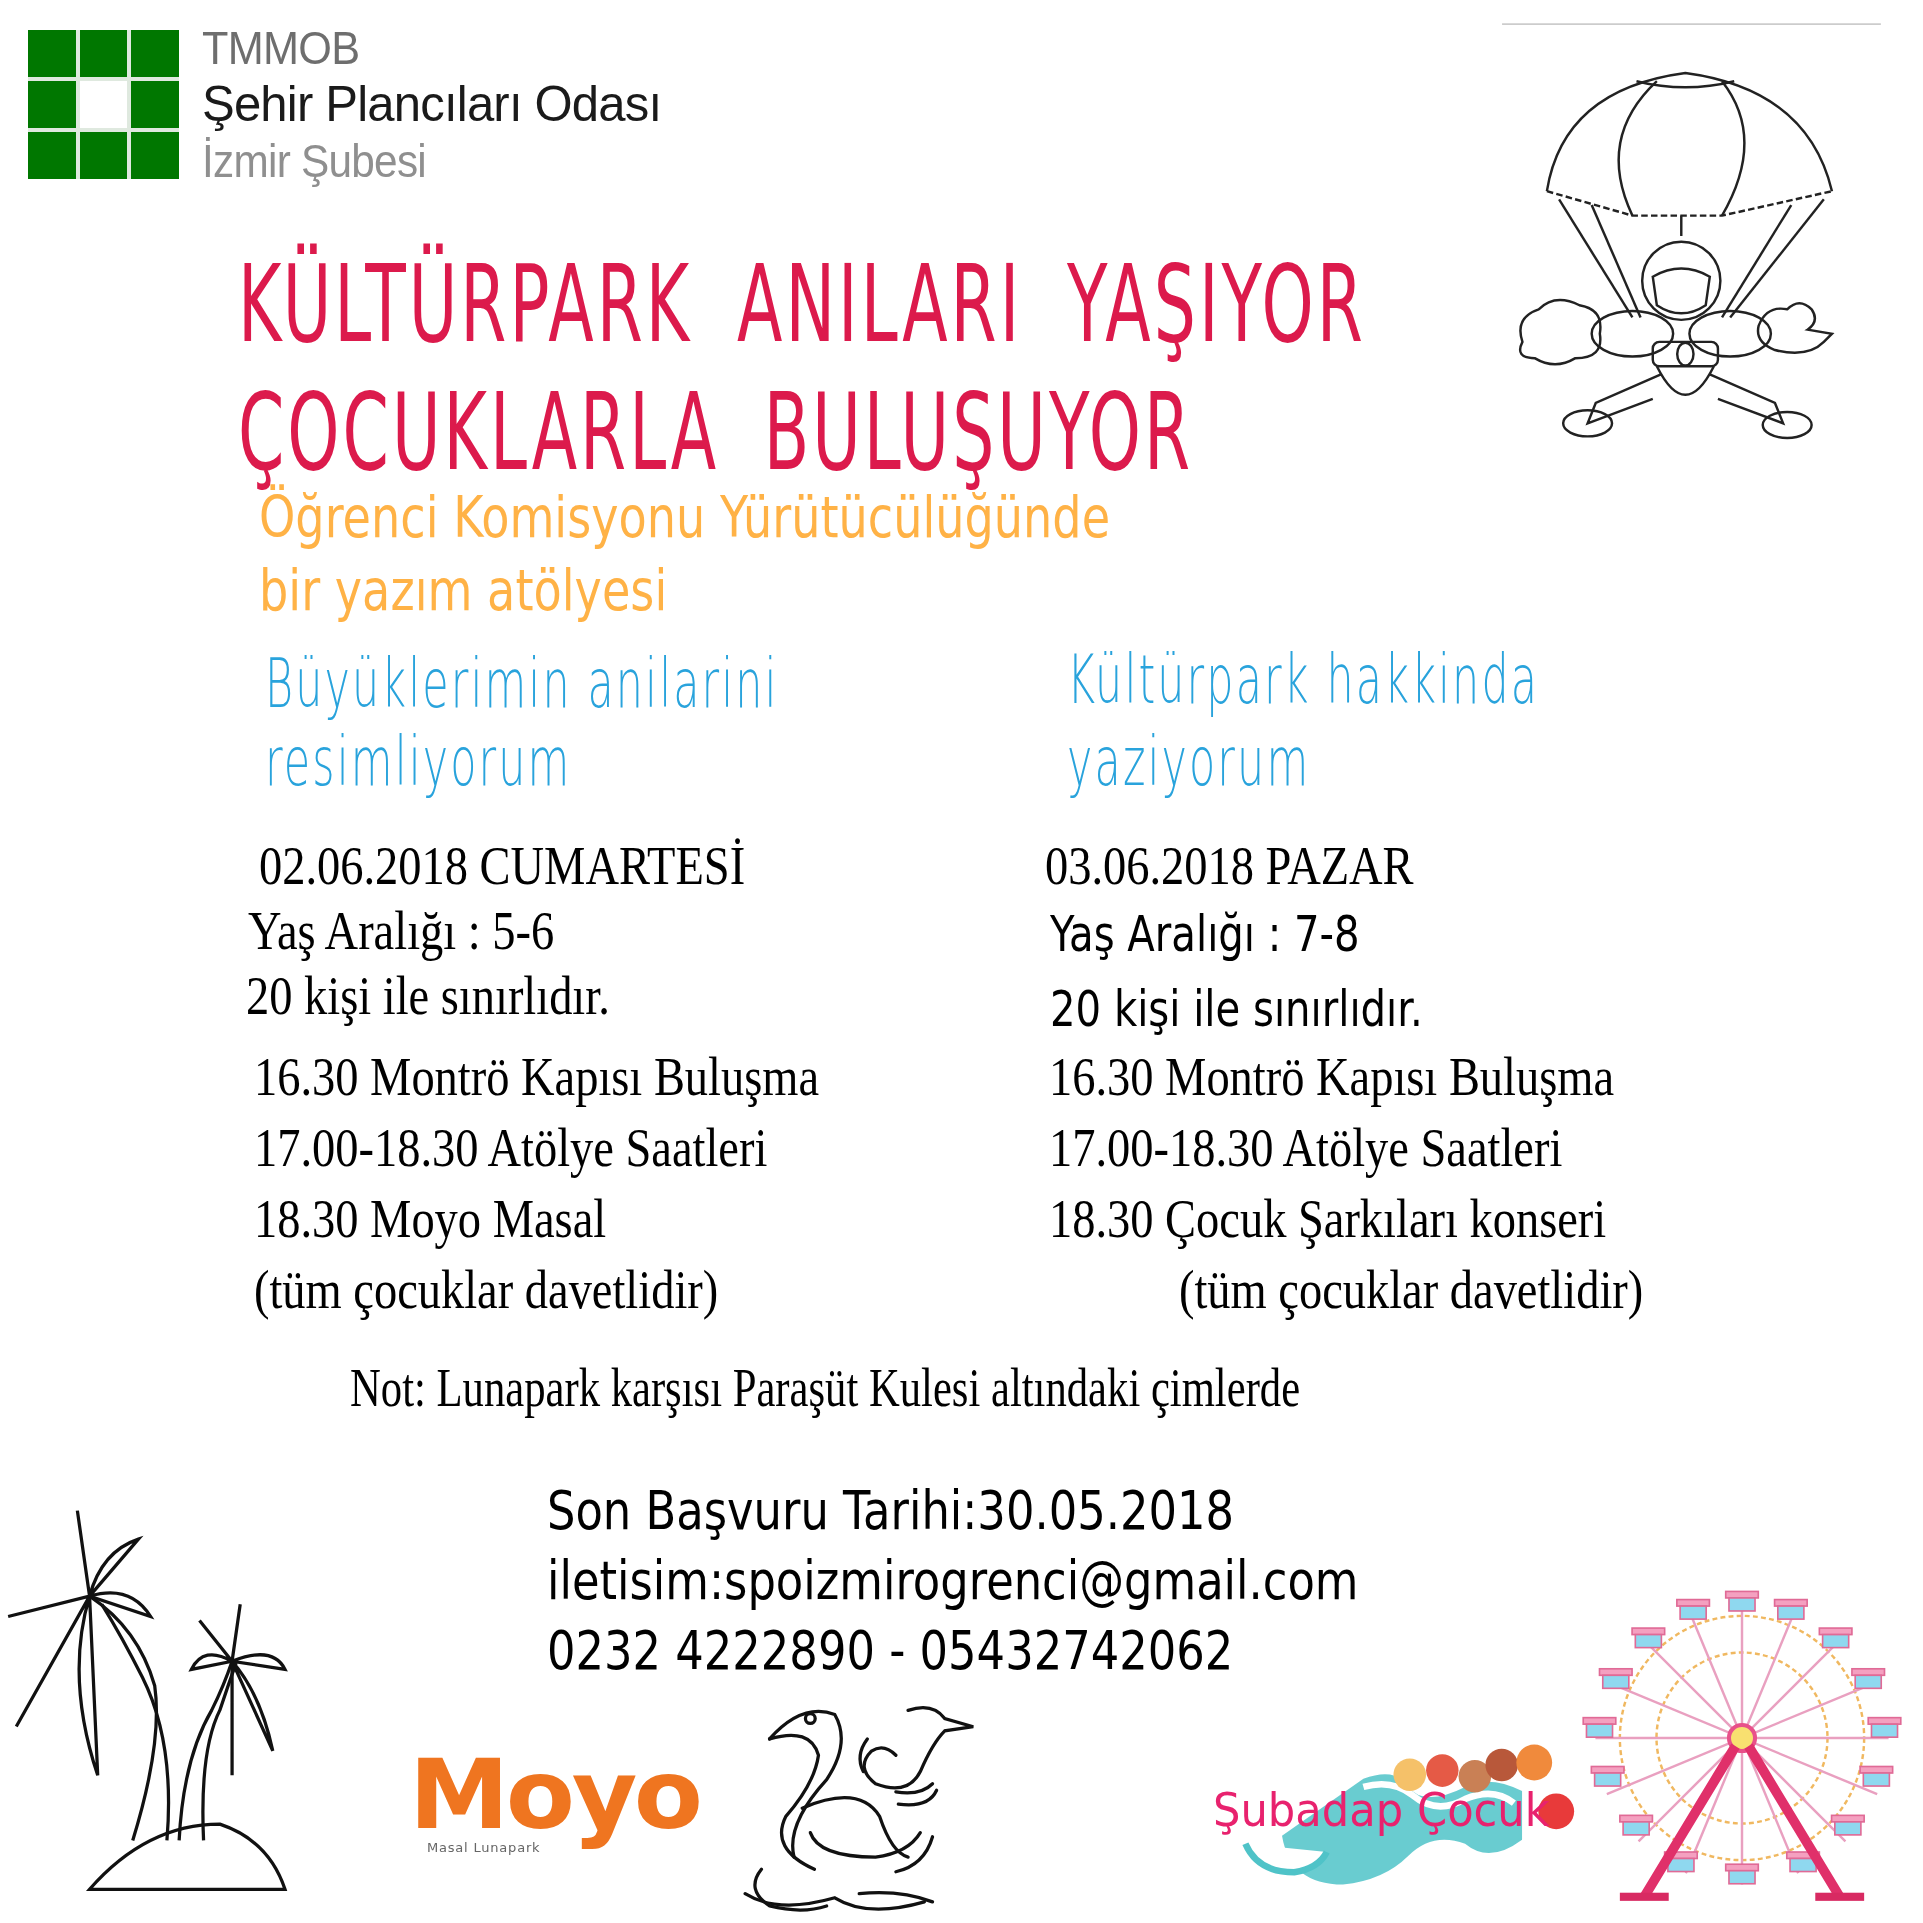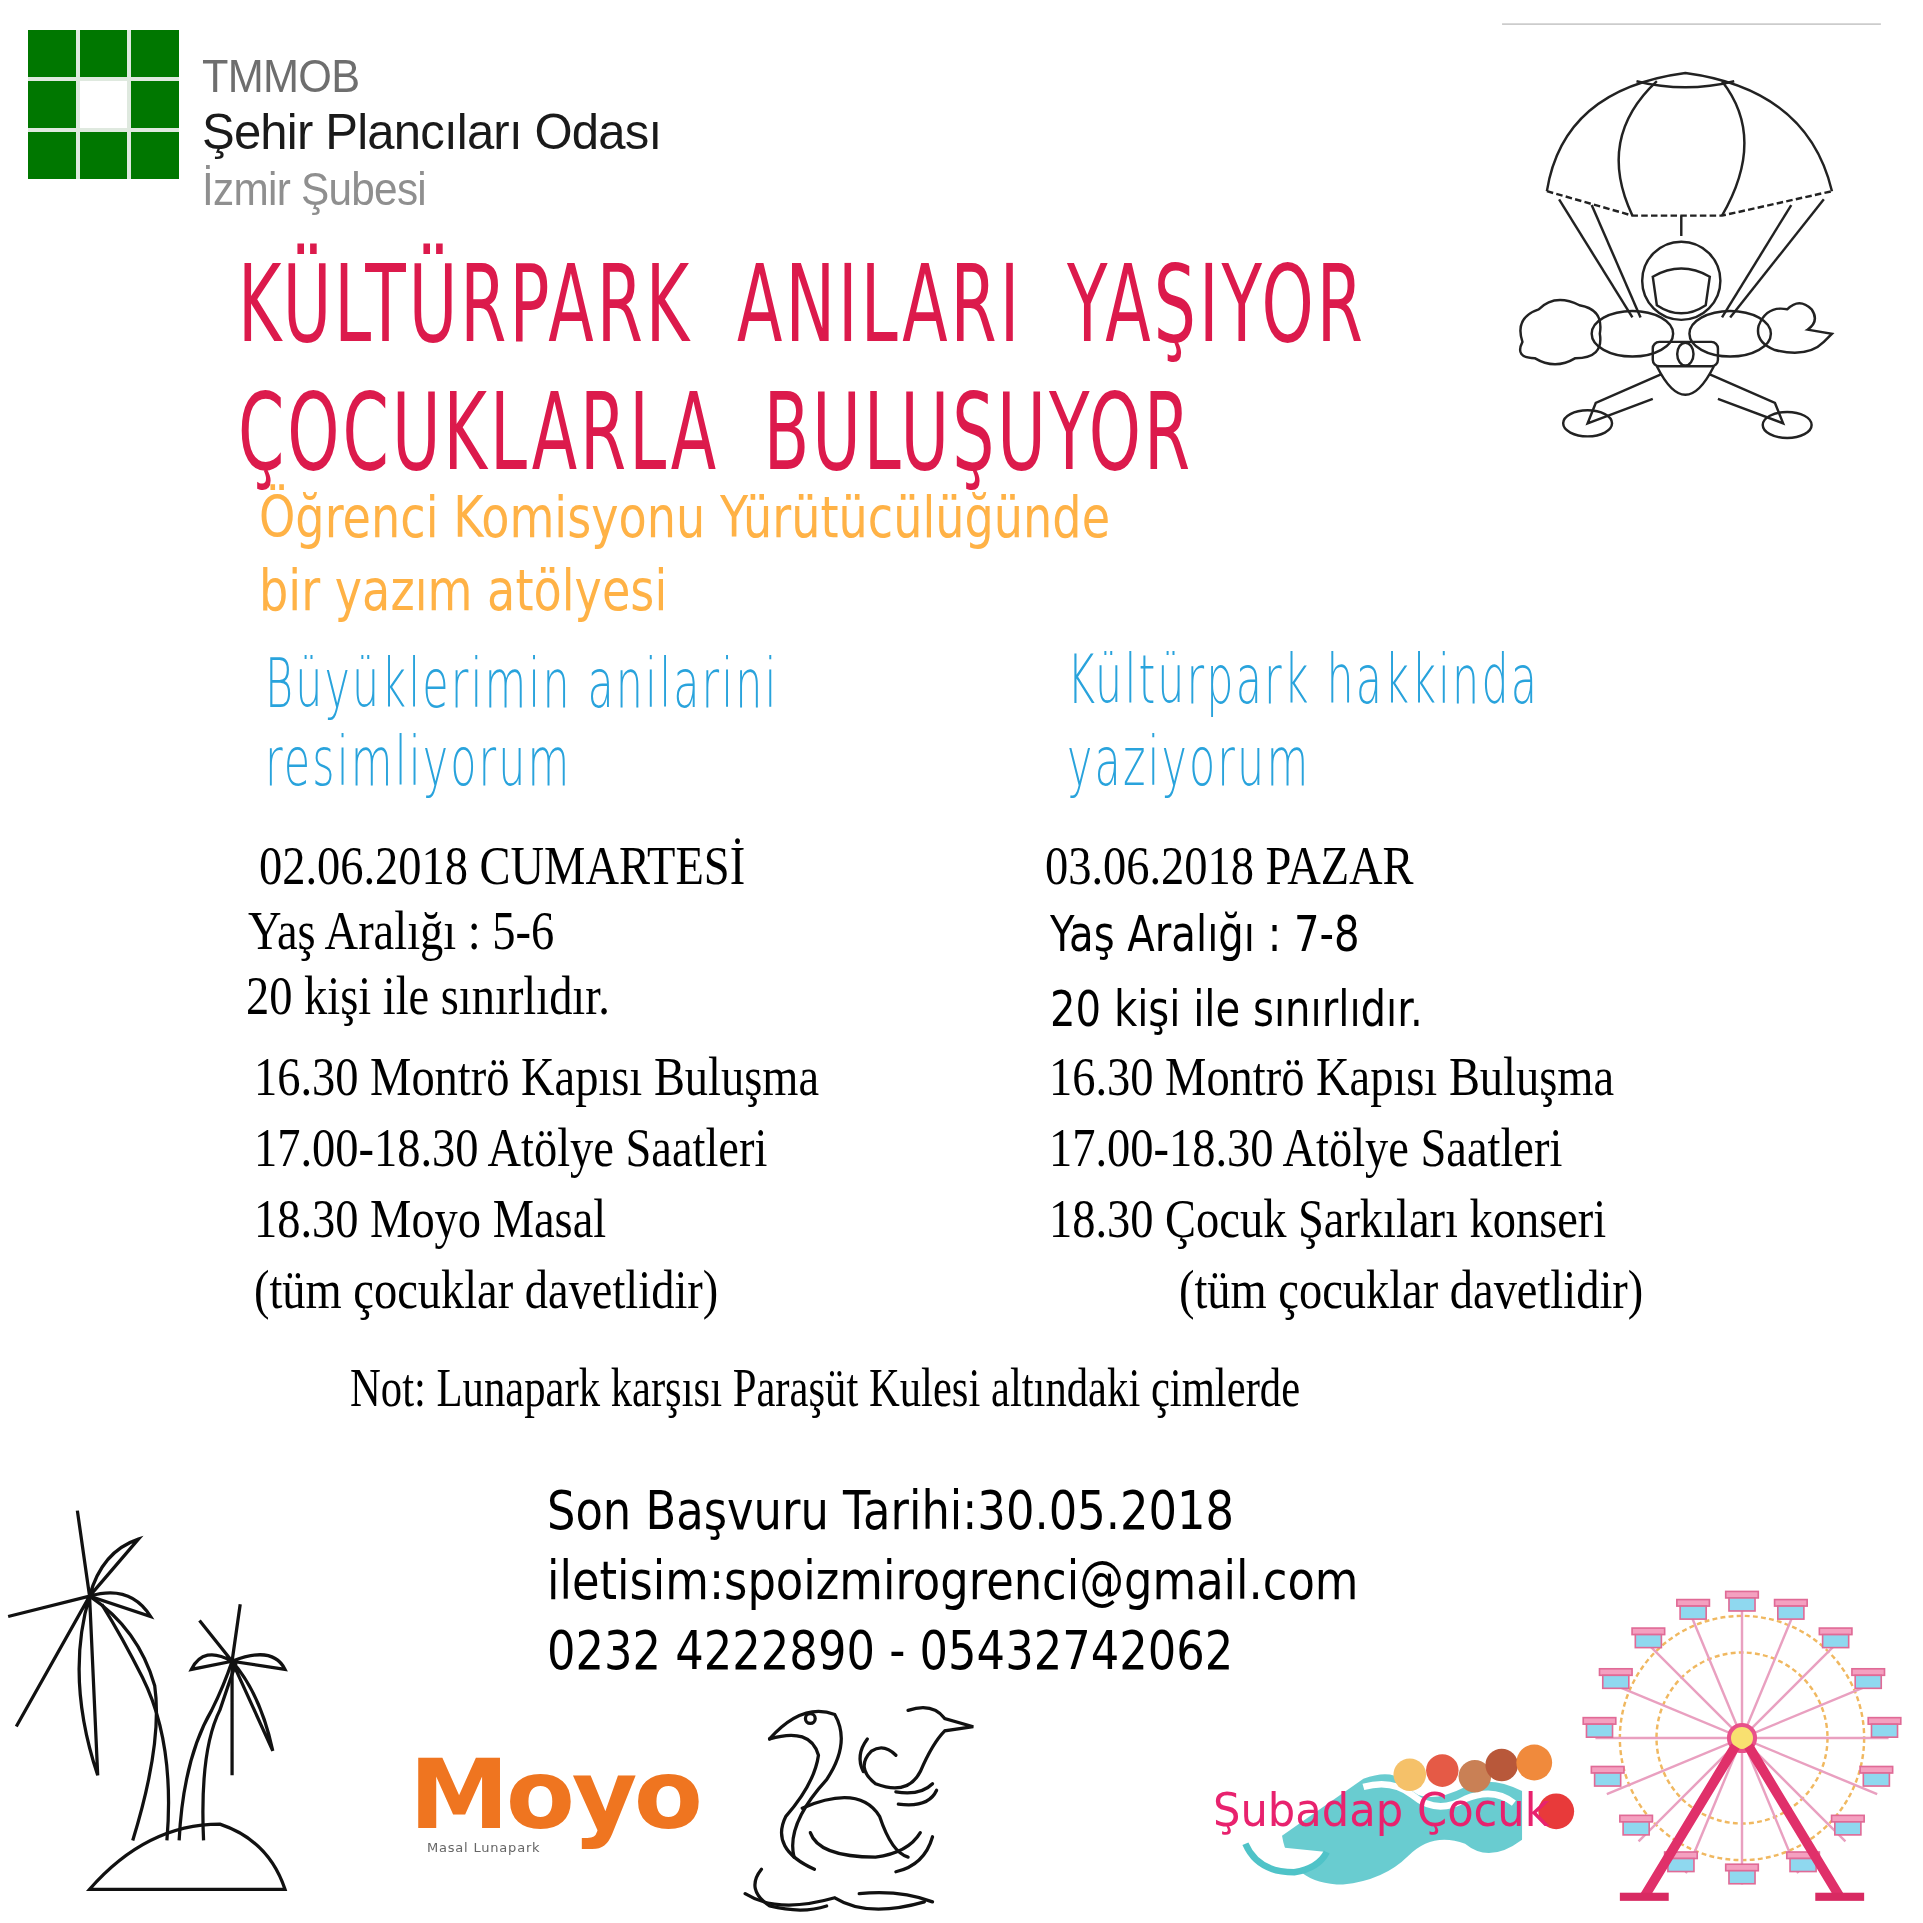--- a/index.html
+++ b/index.html
@@ -2,21 +2,21 @@
 <html style="font-size:13px"><head>
 <meta charset="utf-8">
 <style>
   html,body{margin:0;padding:0;background:#fff;}
   body{width:1923px;height:1923px;position:relative;overflow:hidden;font-family:"DejaVu Sans",sans-serif;}
   .abs{position:absolute;}
   
   .logo-grid{left:28px;top:30px;width:151px;height:149px;display:grid;grid-template-columns:repeat(3,1fr);grid-template-rows:repeat(3,1fr);gap:4.1px;background:#dfe9df;}
   .logo-grid .cell{background:#007700;}
   .logo-grid .cell.empty{background:#fff;}
-  .logo-text{left:202px;top:24.4px;font-family:"Liberation Sans",sans-serif;line-height:1;margin-top:28px;}
+  .logo-text{left:202px;top:24.4px;font-family:"Liberation Sans",sans-serif;line-height:1;}
   .logo-l1{font-size:47px;color:#6e6e6e;font-weight:300;letter-spacing:-0.8px;transform:scaleX(0.92);transform-origin:left;display:block;height:55px;}
   .logo-l2{font-size:50px;color:#1a1a1a;display:block;height:59px;letter-spacing:-0.8px;transform:scaleX(0.98);transform-origin:left;}
   .logo-l3{font-size:46px;color:#8f8f8f;display:block;letter-spacing:-0.8px;transform:scaleX(0.92);transform-origin:left;}
   
   .title{left:238px;font-family:"DejaVu Sans",sans-serif;color:#dc1a4c;font-size:107px;line-height:1;letter-spacing:4.9px;transform:scaleX(0.62);transform-origin:left;white-space:nowrap;}
   .title.l1{top:251px;word-spacing:33px;}
   .title.l2{top:379px;word-spacing:33px;}
   .orange{left:259px;font-family:"DejaVu Sans",sans-serif;color:#ffb246;font-size:57px;line-height:1;transform:scaleX(0.81);transform-origin:left;white-space:nowrap;}
   .orange.l1{top:489px;}
   .orange.l2{top:562px;}

